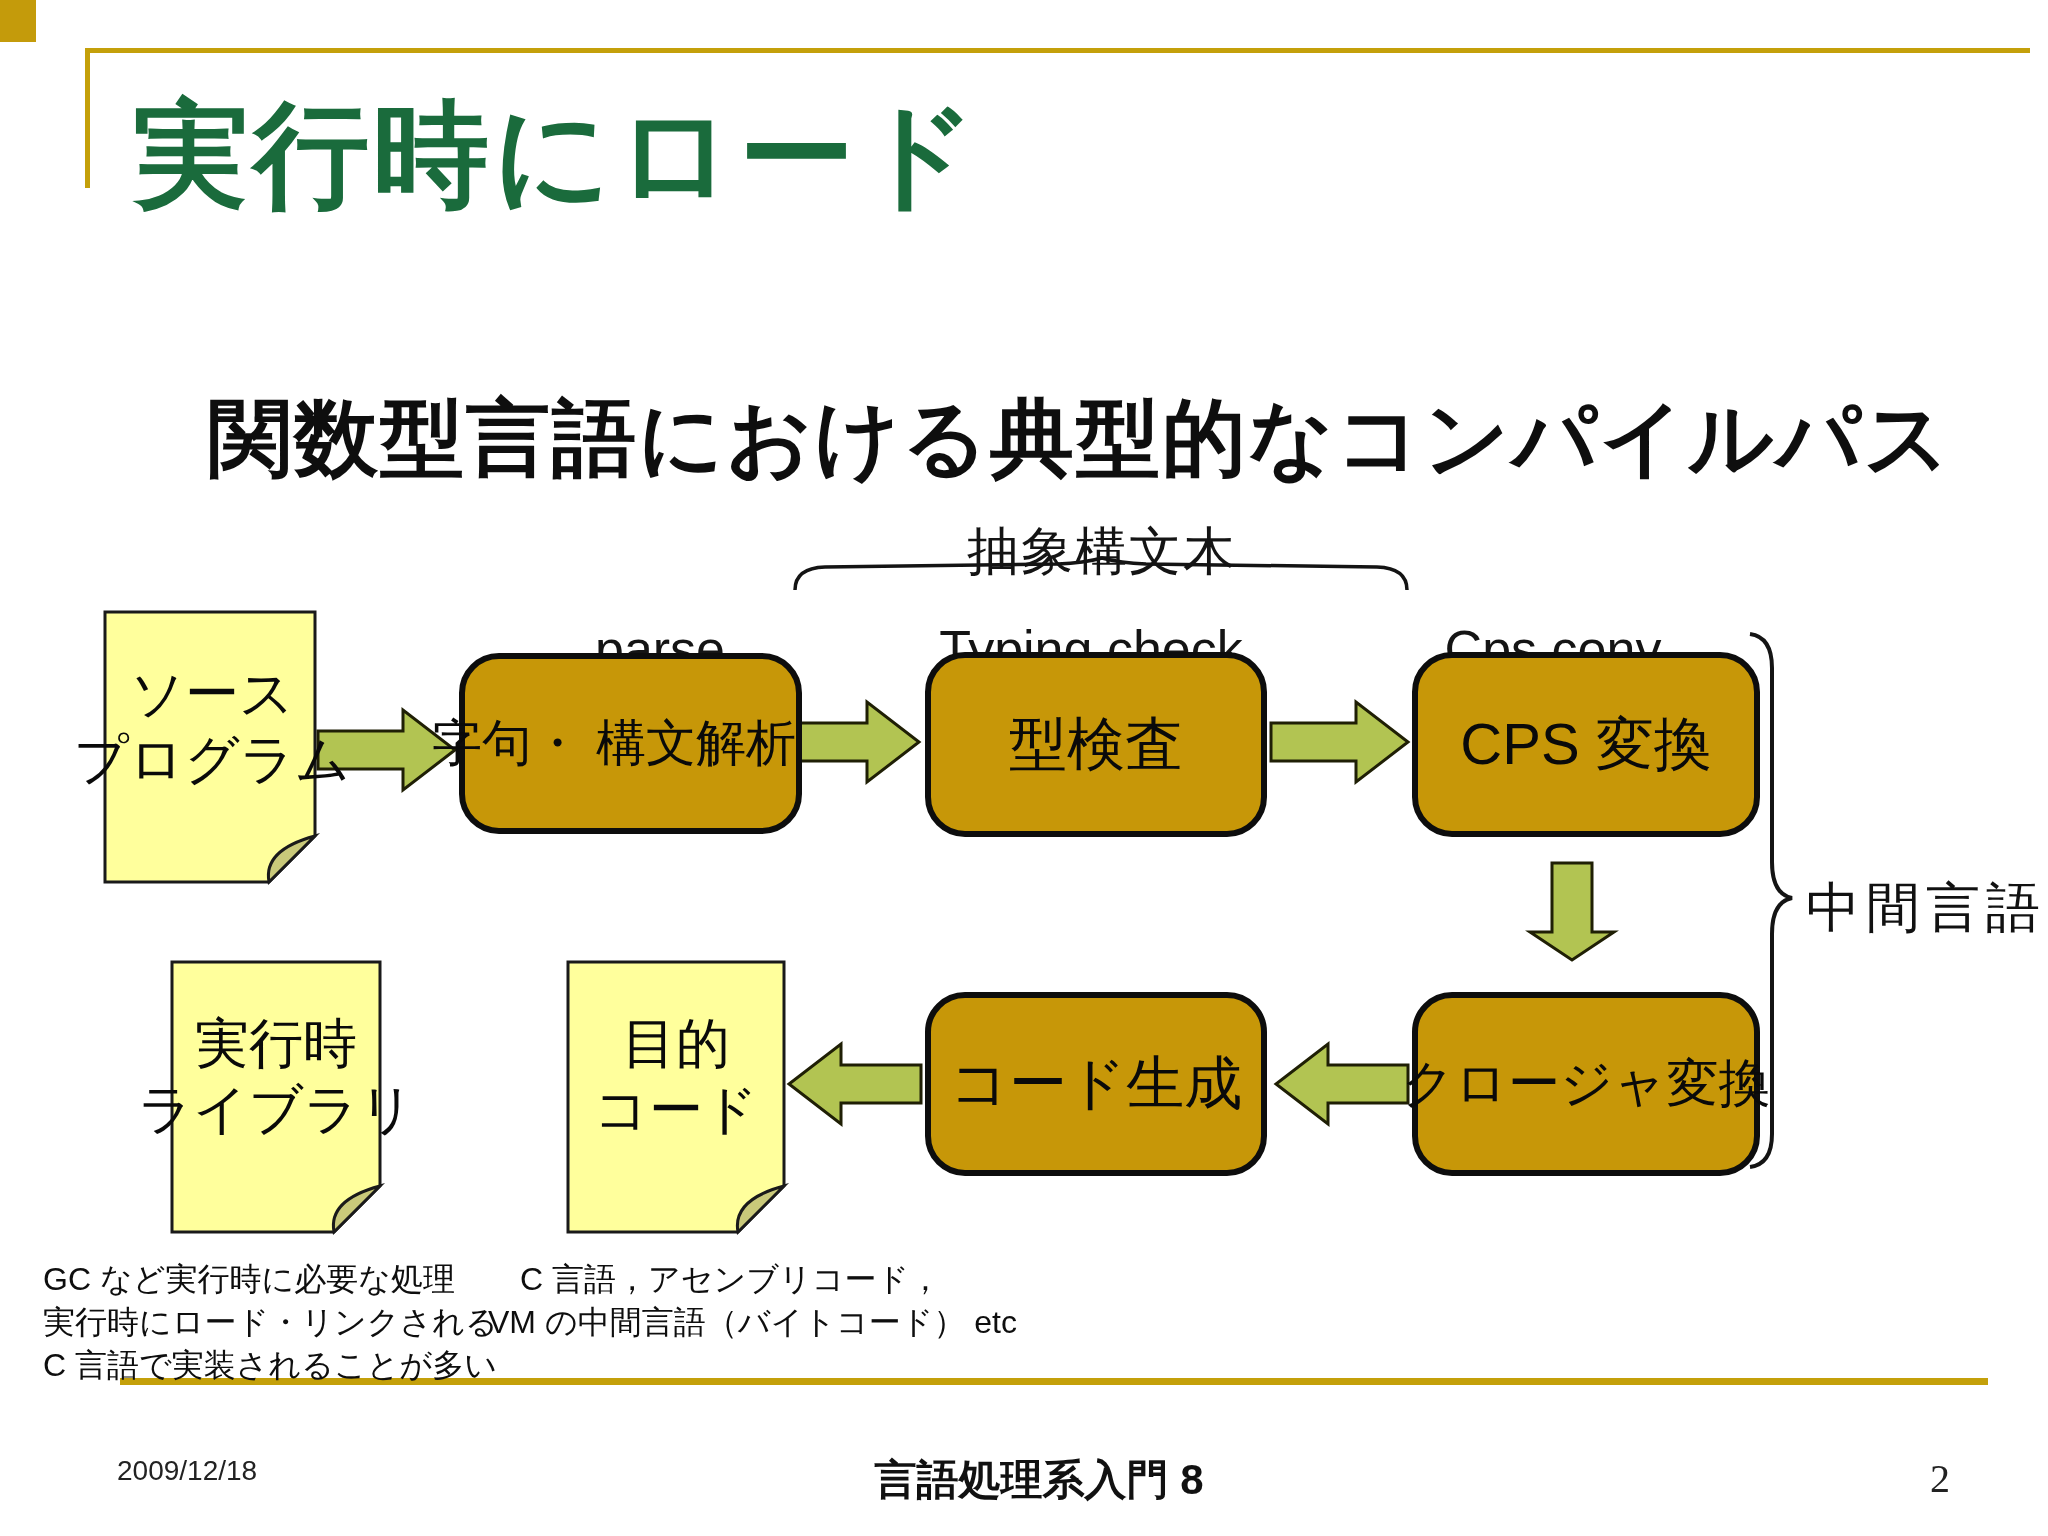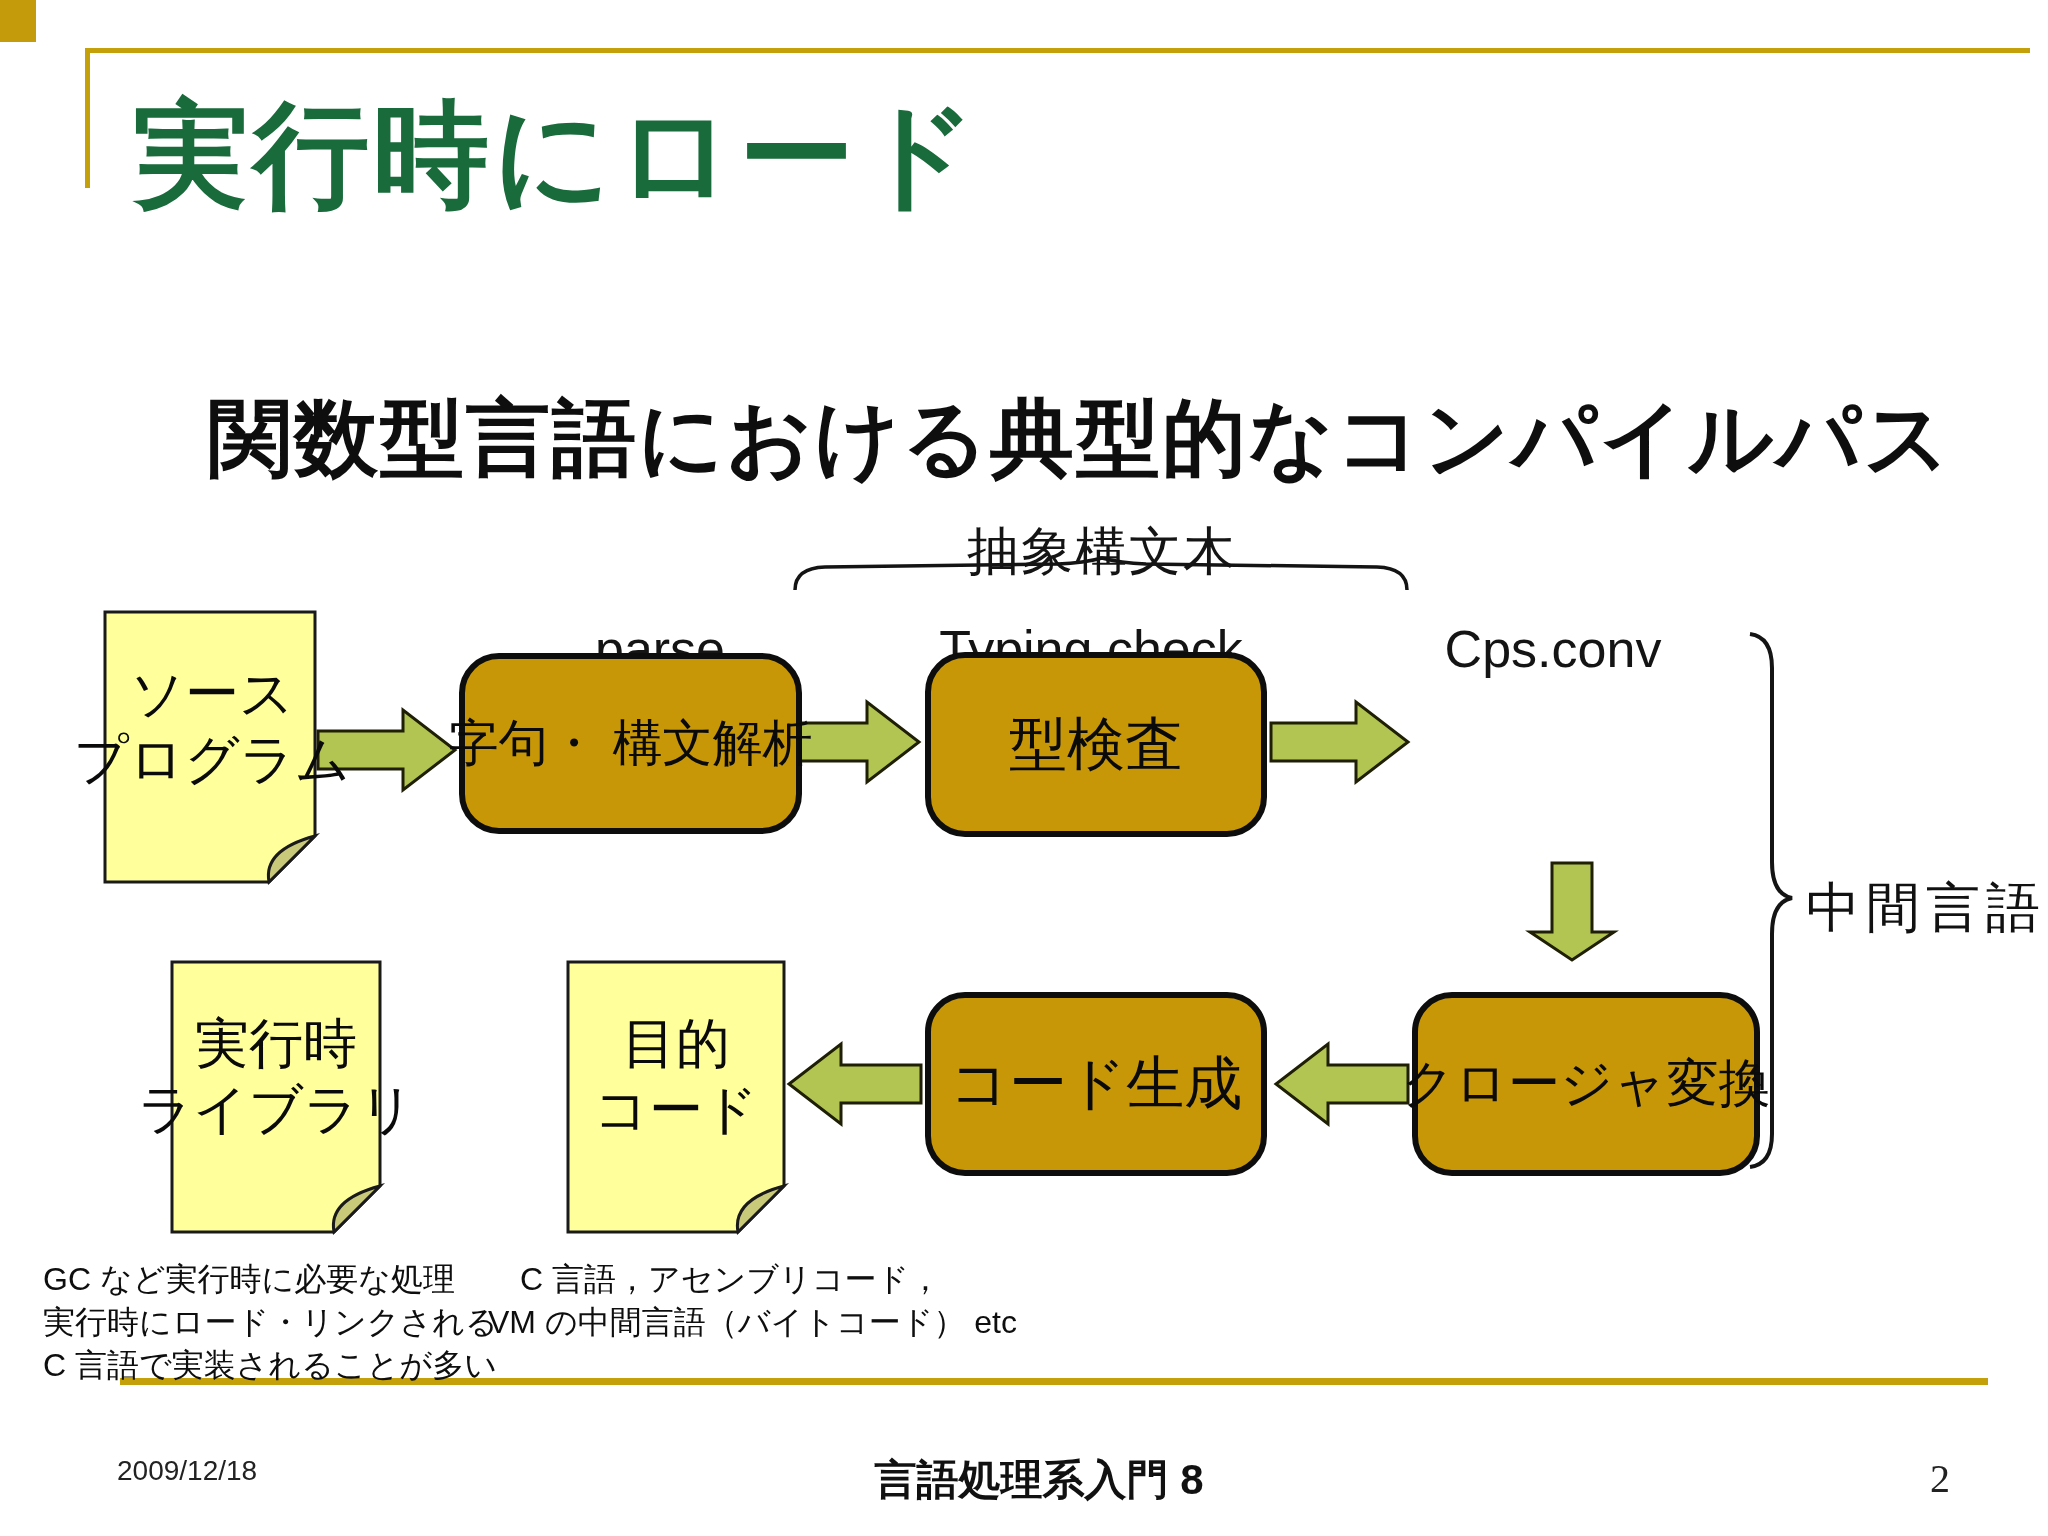--- a/index.html
+++ b/index.html
@@ -35,21 +35,21 @@
   #label-typing{left:1091px;top:598px;}
   #label-cps{left:1553px;top:598px;}
   #label-ast{left:1102px;top:496px;letter-spacing:2px;}
   #label-il{position:absolute;left:1806px;top:872px;font-size:54px;letter-spacing:6px;white-space:nowrap;z-index:2;}
   
   .stage-box{
     position:absolute;background:#C79708;border:6px solid #0d0d0d;border-radius:40px;
     display:flex;align-items:center;justify-content:center;z-index:2;
     font-size:58px;font-weight:500;color:#0a0a0a;white-space:nowrap;box-sizing:border-box;
   }
-  #box-lex{left:459px;top:653px;width:343px;height:181px;font-size:50px;}
+  #box-lex{left:459px;top:653px;width:343px;height:181px;font-size:50px;justify-content:flex-end;}
   #box-type{left:925px;top:652px;width:342px;height:185px;}
   #box-cps{left:1412px;top:652px;width:348px;height:185px;}
   #box-codegen{left:925px;top:992px;width:342px;height:184px;}
   #box-closure{left:1412px;top:992px;width:348px;height:184px;font-size:52px;}
   
   .doc-text{
     position:absolute;display:flex;flex-direction:column;align-items:center;z-index:2;
     font-size:54px;font-weight:500;line-height:66px;color:#0a0a0a;
   }
   .doc-text span{width:max-content;white-space:nowrap;}
@@ -112,20 +112,23 @@
   <div id="label-typing" class="stage-label">Typing.check</div>
   <div id="label-cps" class="stage-label">Cps.conv</div>
   <div id="label-il">中間言語</div>
 
   <div id="box-lex" class="stage-box">
     <span>字句・ 構文解析</span>
   </div>
   <div id="box-type" class="stage-box">
     <span>型検査</span>
   </div>
+  <div id="box-cps" class="stage-box">
+    <span>CPS 変換</span>
+  </div>
   <div id="box-codegen" class="stage-box">
     <span>コード生成</span>
   </div>
   <div id="box-closure" class="stage-box">
     <span>クロージャ変換</span>
   </div>
 
   <div id="doc-source-text" class="doc-text">
     <span>ソース</span>
     <span>プログラム</span>

